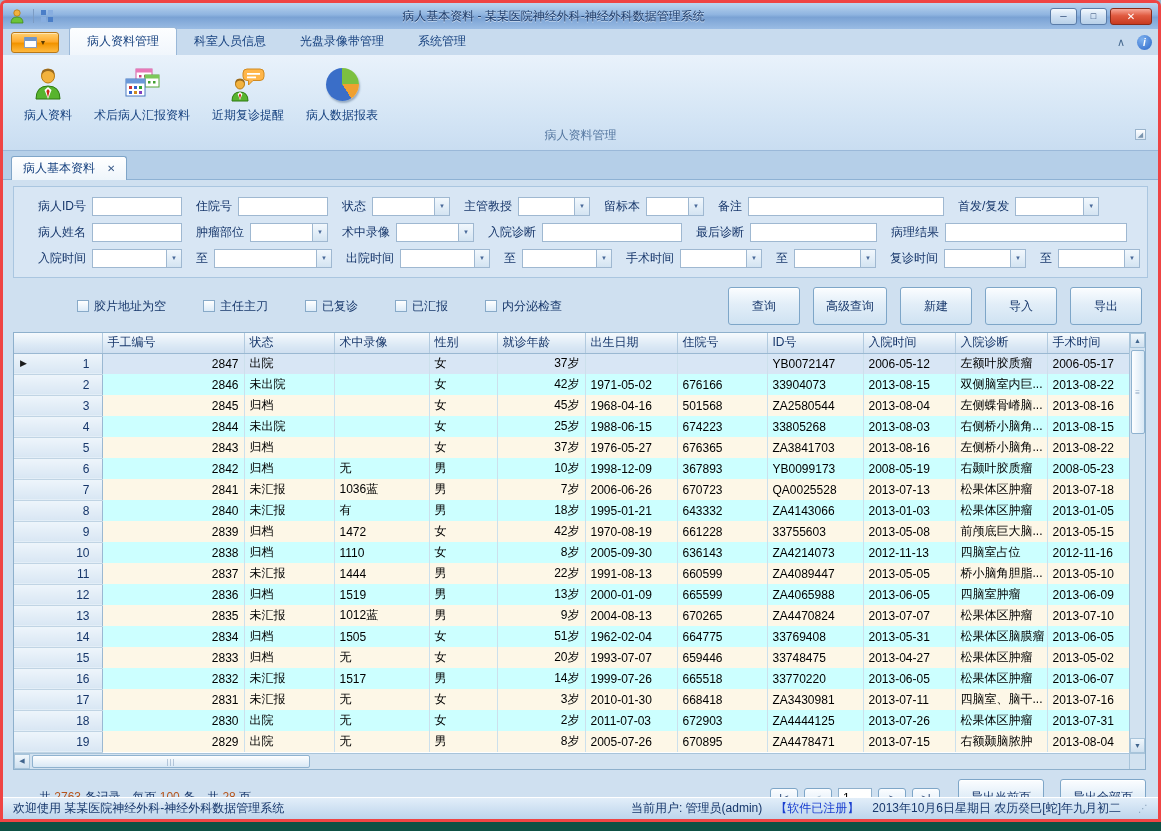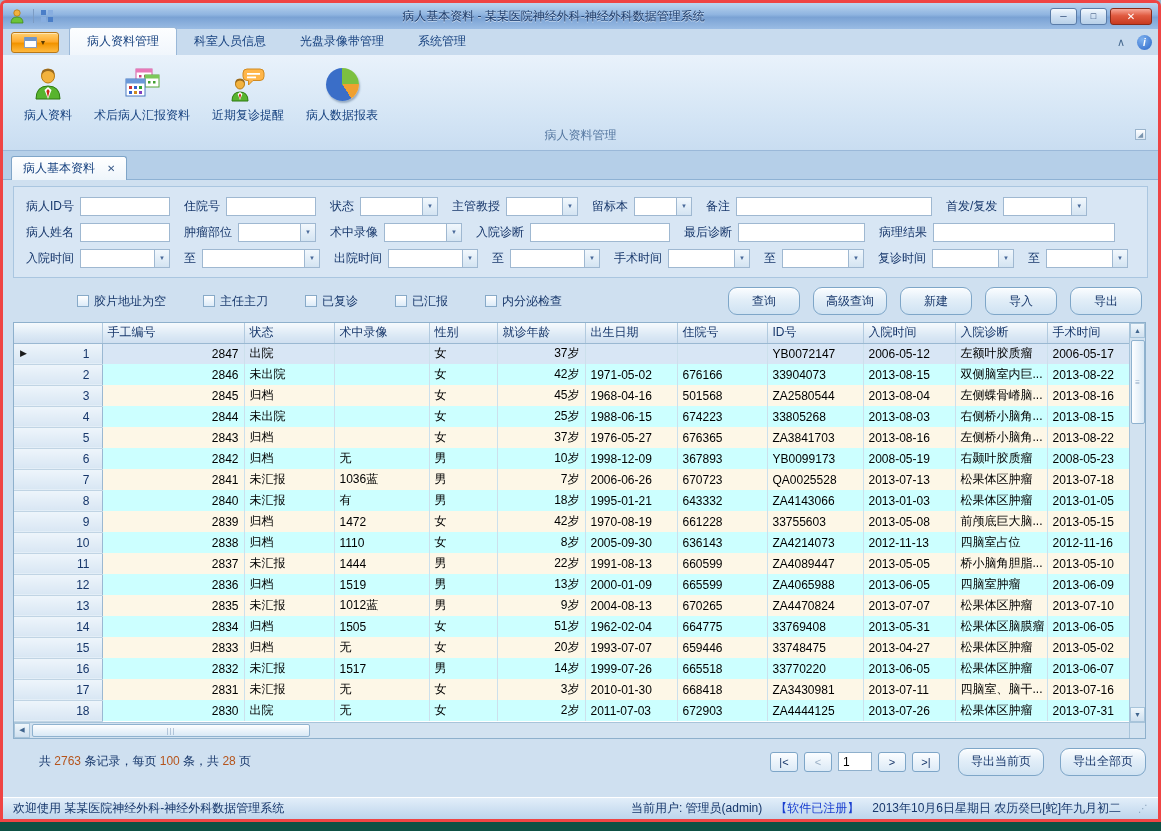--- a/index.html
+++ b/index.html
@@ -31,32 +31,32 @@
   .rb-ic{height:42px;display:flex;align-items:center;justify-content:center;}
   .rb-lb{font-size:12px;color:#16417f;margin-top:2px;white-space:nowrap;}
   .rgroup-footer{display:flex;align-items:center;justify-content:center;position:relative;height:18px;color:#5577a0;font-size:12px;}
   .dlg{position:absolute;right:8px;bottom:4px;width:11px;height:11px;border:1px solid #9ab4cc;color:#7a94ae;font-size:7px;line-height:9px;text-align:center;background:linear-gradient(#fff,#dcE8f4);}
   
   .doctabs{flex:0 0 26px;background:#b5cfe8;padding:4px 8px 0;border-bottom:1px solid #8eb2d4;display:flex;}
   .doctab{background:linear-gradient(#ffffff,#eef5fb);border:1px solid #7fa5c8;border-bottom:none;border-radius:3px 3px 0 0;padding:3px 11px;font-size:12px;color:#16417f;display:flex;align-items:center;gap:12px;position:relative;top:1px;}
   .tabclose{color:#3a5a88;font-weight:bold;font-size:10px;}
   
   .content{flex:1;padding:6px 10px;display:flex;flex-direction:column;background:#cfe0f0;overflow:hidden;}
-  .filterbox{background:#d8e6f4;border:1px solid #aac6e0;padding:6px 4px;}
+  .filterbox{background:#d8e6f4;border:1px solid #aac6e0;padding:6px 16px;}
   .frow{display:flex;align-items:center;height:26px;}
   .flabel{font-size:12px;color:#17376b;margin:0 6px 0 14px;white-space:nowrap;}
   .frow .flabel:first-child{margin-left:8px;}
   .finput,.fselect{height:19px;background:#fff;border:1px solid #9fb8d1;position:relative;flex:none;}
   .farrow{position:absolute;right:0;top:0;bottom:0;width:15px;background:linear-gradient(#f2f8fd,#d4e4f2);border-left:1px solid #9fb8d1;color:#4a6a9a;font-size:6px;display:flex;align-items:center;justify-content:center;}
   .midrow{display:flex;align-items:center;margin:9px 0 7px;}
   .checks{display:flex;gap:37px;margin-left:64px;}
   .chk{display:flex;align-items:center;gap:5px;font-size:12px;color:#17376b;white-space:nowrap;}
   .chkbox{width:12px;height:12px;border:1px solid #88aac8;background:linear-gradient(#ffffff,#dcebf8);flex:none;}
   .actions{margin-left:auto;display:flex;gap:13px;margin-right:6px;}
-  .abtn{min-width:72px;height:28px;border:1px solid #7ea6c8;border-radius:9px;background:linear-gradient(#fbfdff,#e2eef8 45%,#cfe2f2);color:#17376b;font-size:12px;display:flex;align-items:center;justify-content:center;padding:0 12px;box-shadow:0 1px 0 rgba(255,255,255,.8) inset;white-space:nowrap;}
+  .abtn{min-width:72px;height:38px;border:1px solid #7ea6c8;border-radius:3px;background:linear-gradient(#fbfdff,#e2eef8 45%,#cfe2f2);color:#17376b;font-size:12px;display:flex;align-items:center;justify-content:center;padding:0 12px;box-shadow:0 1px 0 rgba(255,255,255,.8) inset;white-space:nowrap;}
   
   .gridwrap{position:relative;width:1133px;border:1px solid #8eb0cc;background:#fff;flex:none;}
   .gridtable{border-collapse:collapse;table-layout:fixed;width:1116px;font-size:12px;}
   .gridtable th{height:20px;background:linear-gradient(#f6fafd,#dce9f5 60%,#cfdff0);color:#17376b;font-weight:normal;text-align:left;padding:0 5px;border-right:1px solid #b2cadf;border-bottom:1px solid #9ab8d2;overflow:hidden;white-space:nowrap;}
   .gridtable td{height:21px;padding:0 5px;border-right:1px solid #cce0ec;overflow:hidden;white-space:nowrap;color:#000;}
   tr.cyan td{background:#ccffff;}
   tr.cream td{background:#fdf7e7;}
   tr.sel td{background:#d8e6f5;}
   td.rowhead{background:linear-gradient(#eef5fb,#d8e6f3) !important;border-right:1px solid #9ab8d2;border-bottom:1px solid #c0d4e4;color:#17376b;text-align:right;padding-right:12px;position:relative;}
   .selarrow{position:absolute;left:6px;top:4px;font-size:9px;color:#1a1a1a;}
@@ -597,20 +597,34 @@
                 <td>无</td>
                 <td>女</td>
                 <td class="r">2岁</td>
                 <td>2011-07-03</td>
                 <td>672903</td>
                 <td>ZA4444125</td>
                 <td>2013-07-26</td>
                 <td>松果体区肿瘤</td>
                 <td>2013-07-31</td>
               </tr>
+              <tr class="cream">
+                <td class="rowhead">19</td>
+                <td class="r">2829</td>
+                <td>出院</td>
+                <td>无</td>
+                <td>男</td>
+                <td class="r">8岁</td>
+                <td>2005-07-26</td>
+                <td>670895</td>
+                <td>ZA4478471</td>
+                <td>2013-07-15</td>
+                <td>右额颞脑脓肿</td>
+                <td>2013-08-04</td>
+              </tr>
             </tbody>
           </table>
         </div>
       <div class="hscroll">
         <span class="harrow">◀</span>
         <span class="hthumb">|||</span>
         <span class="hspacer"></span>
       </div>
       <div class="vscroll">
         <span class="sarrow">▲</span>

